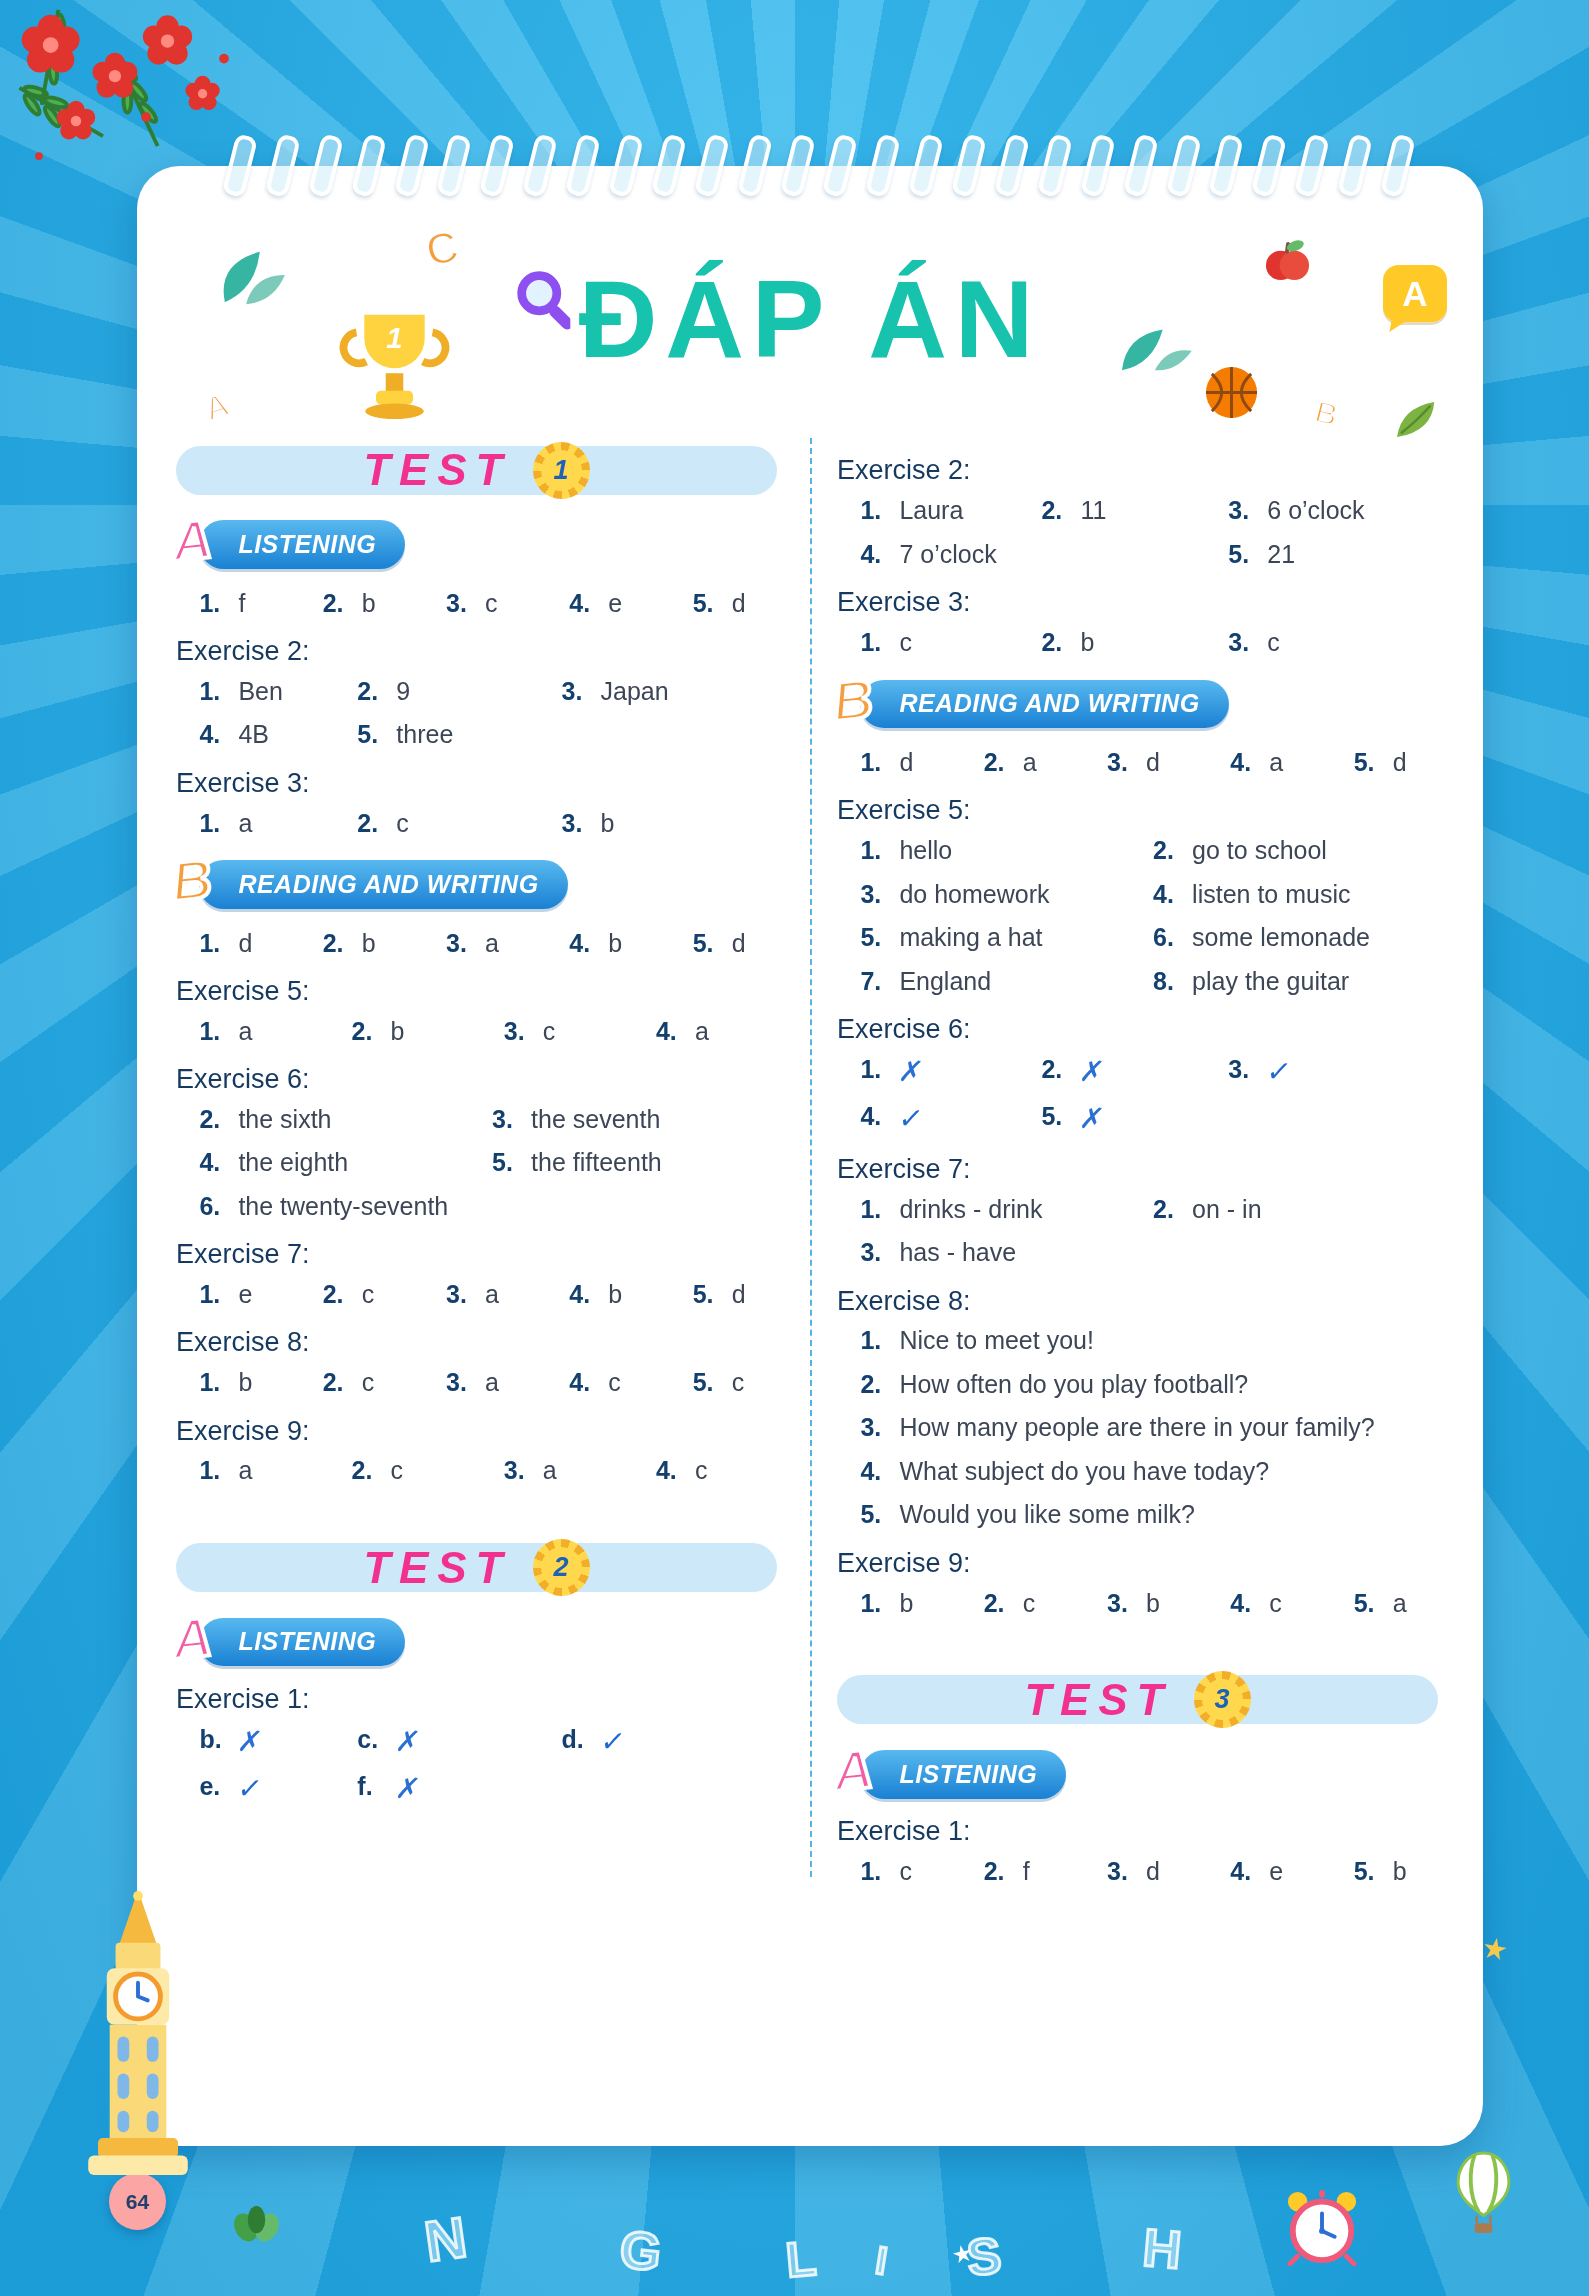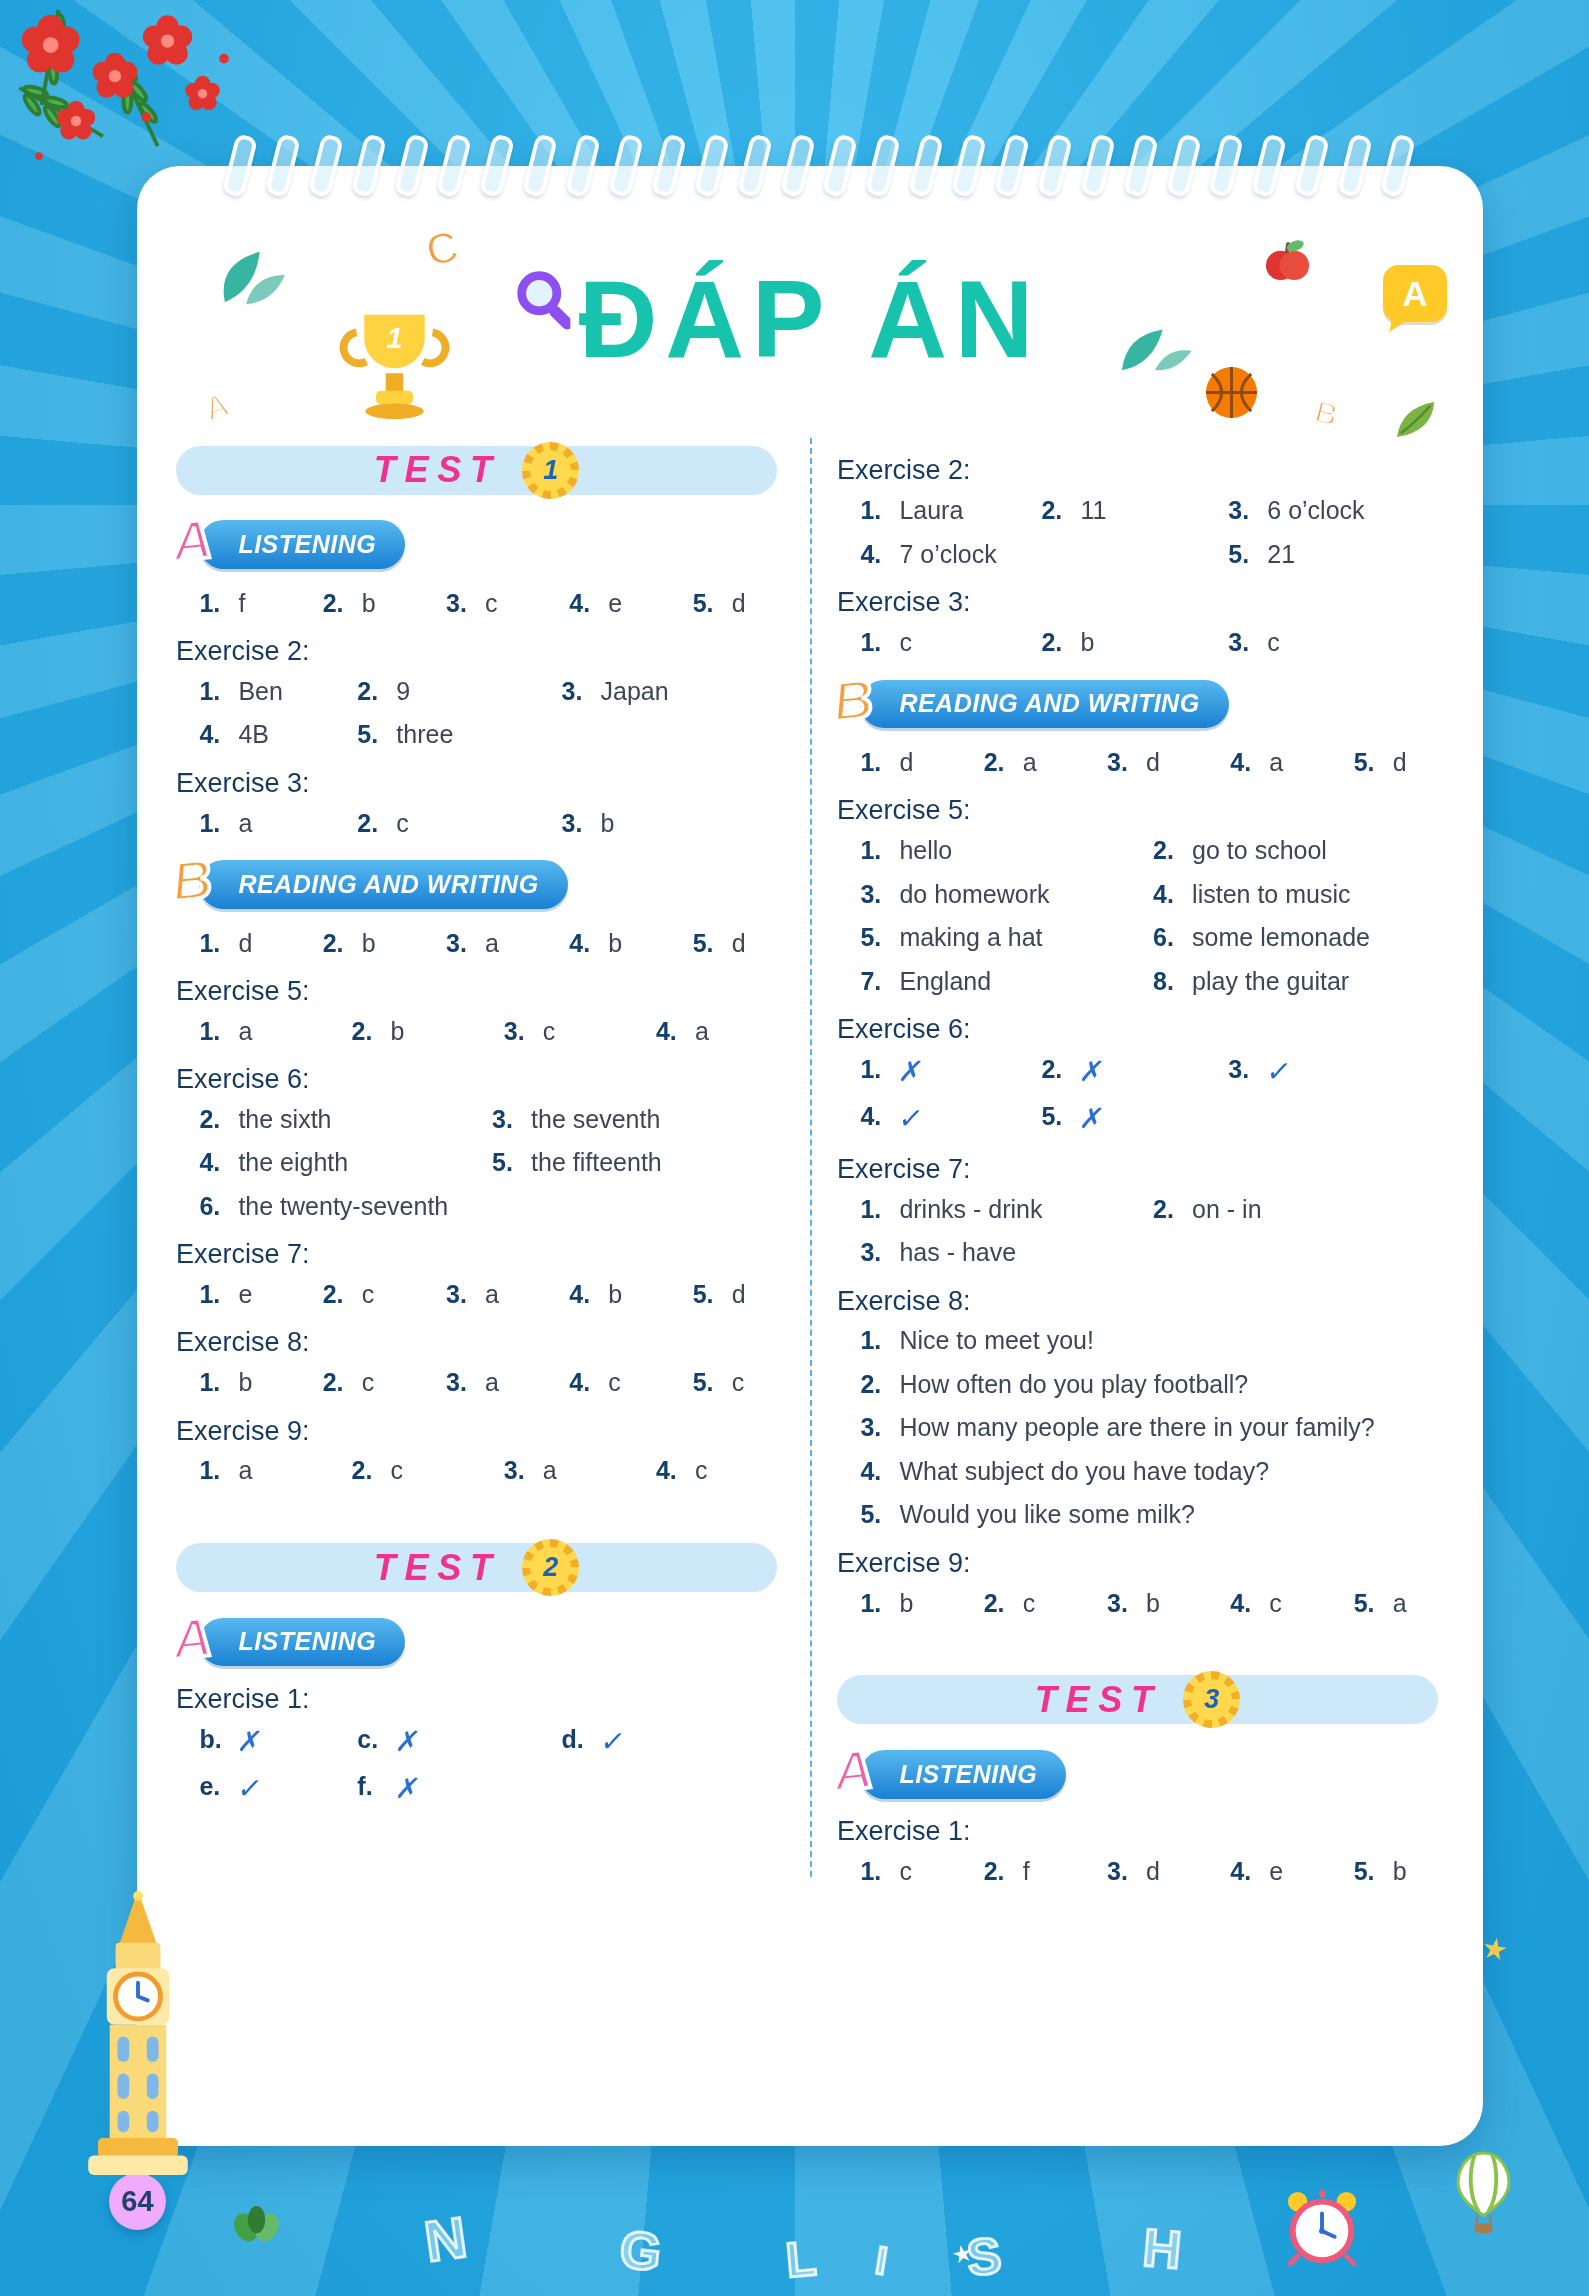--- a/index.html
+++ b/index.html
@@ -50,21 +50,21 @@
 
   
   .content{position:relative;display:grid;grid-template-columns:1fr 1fr;column-gap:60px;
     padding:5.9px 45px 0 39px;}
   .divider{position:absolute;left:50%;top:3.9px;bottom:21.5px;border-left:2.9px dashed #55b3e5;}
   .col{min-width:0;}
 
   .test-pill{background:#cde9f9;border-radius:25px;height:49px;margin:5.9px 0 23.4px;
     display:flex;align-items:center;justify-content:center;position:relative;}
   .test-pill:not(:first-child){margin-top:55px;}
-  .test-label{color:#f1308f;font-weight:900;font-style:italic;font-size:36px;letter-spacing:8.8px;}
+  .test-label{color:#f1308f;font-weight:900;font-style:italic;font-size:44px;letter-spacing:8.8px;}
   .test-badge{width:57px;height:57px;border-radius:50%;margin-left:21.5px;flex:0 0 auto;
     background:repeating-conic-gradient(#f3ae27 0deg 18deg,#ffd84d 18deg 36deg);
     display:flex;align-items:center;justify-content:center;}
   .badge-num{width:41px;height:41px;border-radius:50%;background:#ffd84d;color:#1c63b7;
     font-weight:900;font-style:italic;font-size:27px;display:flex;align-items:center;justify-content:center;}
 
   .section-row{position:relative;margin:17.6px 0 15.6px;height:53px;display:flex;align-items:center;}
   .section-letter{position:absolute;left:-3.9px;top:-9.8px;font-size:55px;font-weight:900;font-style:italic;
     -webkit-text-stroke:3.9px #fff;z-index:2;transform:rotate(-6deg);}
   .letter-A{color:#f25da5;}
@@ -77,22 +77,22 @@
   .ans-row{display:grid;padding-left:23.4px;margin:3.9px 0 9.8px;column-gap:7.8px;}
   .ans{position:relative;padding-left:39px;font-size:25px;line-height:1.35;color:#3c4656;}
   .ans .num{position:absolute;left:0;top:0;font-weight:700;color:#14406e;}
   .ans .txt{color:#3c4656;}
   .mark{font-weight:900;font-size:28px;color:#1f6ad1;display:inline-block;transform:skewX(-10deg);}
   .mark.cross{color:#2a6fd4;}
   .mark.check{color:#1f6ad1;}
 
   
   .page-circle{position:absolute;left:109px;top:2173px;width:57px;height:57px;border-radius:50%;
-    background:#f0abfc;box-shadow:0 3.9px 9.8px rgba(3,60,110,.3);display:flex;align-items:center;
-    justify-content:center;color:#21406b;font-weight:700;font-size:29px;z-index:4;}
+    background:#fca5a5;box-shadow:0 3.9px 9.8px rgba(3,60,110,.3);display:flex;align-items:center;
+    justify-content:center;color:#21406b;font-weight:700;font-size:21px;z-index:4;}
   .wm{position:absolute;font-weight:900;color:rgba(196,233,250,.55);
     -webkit-text-stroke:2.9px rgba(255,255,255,.85);z-index:3;}
   .wm-0{left:425px;top:2206px;font-size:57px;transform:rotate(-8deg);}
   .wm-1{left:620px;top:2220px;font-size:53px;transform:rotate(6deg);}
   .wm-2{left:786px;top:2231px;font-size:49px;transform:rotate(-5deg);}
   .wm-3{left:876px;top:2239px;font-size:39px;transform:rotate(9deg);}
   .wm-4{left:967px;top:2227px;font-size:51px;transform:rotate(-6deg);}
   .wm-5{left:1143px;top:2218px;font-size:53px;transform:rotate(5deg);}
   .star{position:absolute;z-index:4;line-height:1;}
   .star-yellow{left:1482px;top:1935px;color:#f7c94b;font-size:29px;transform:rotate(10deg);}

